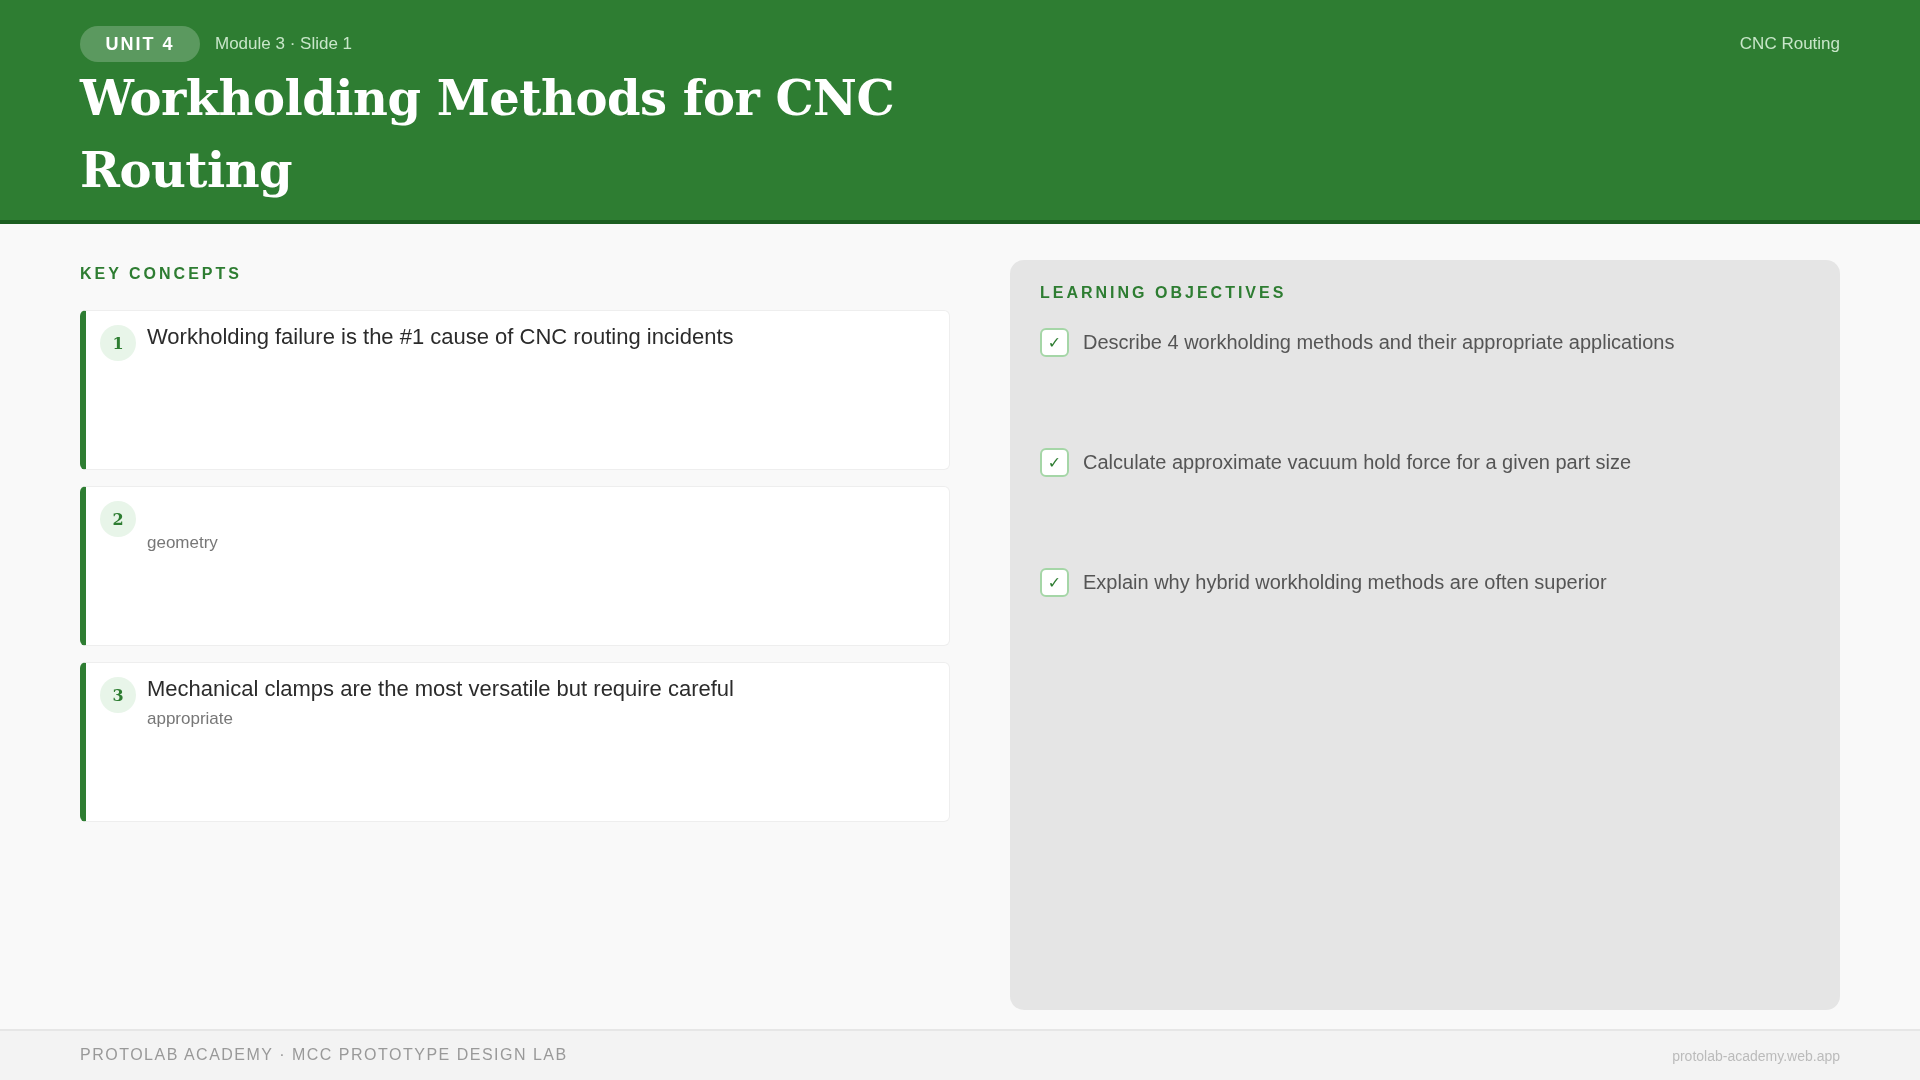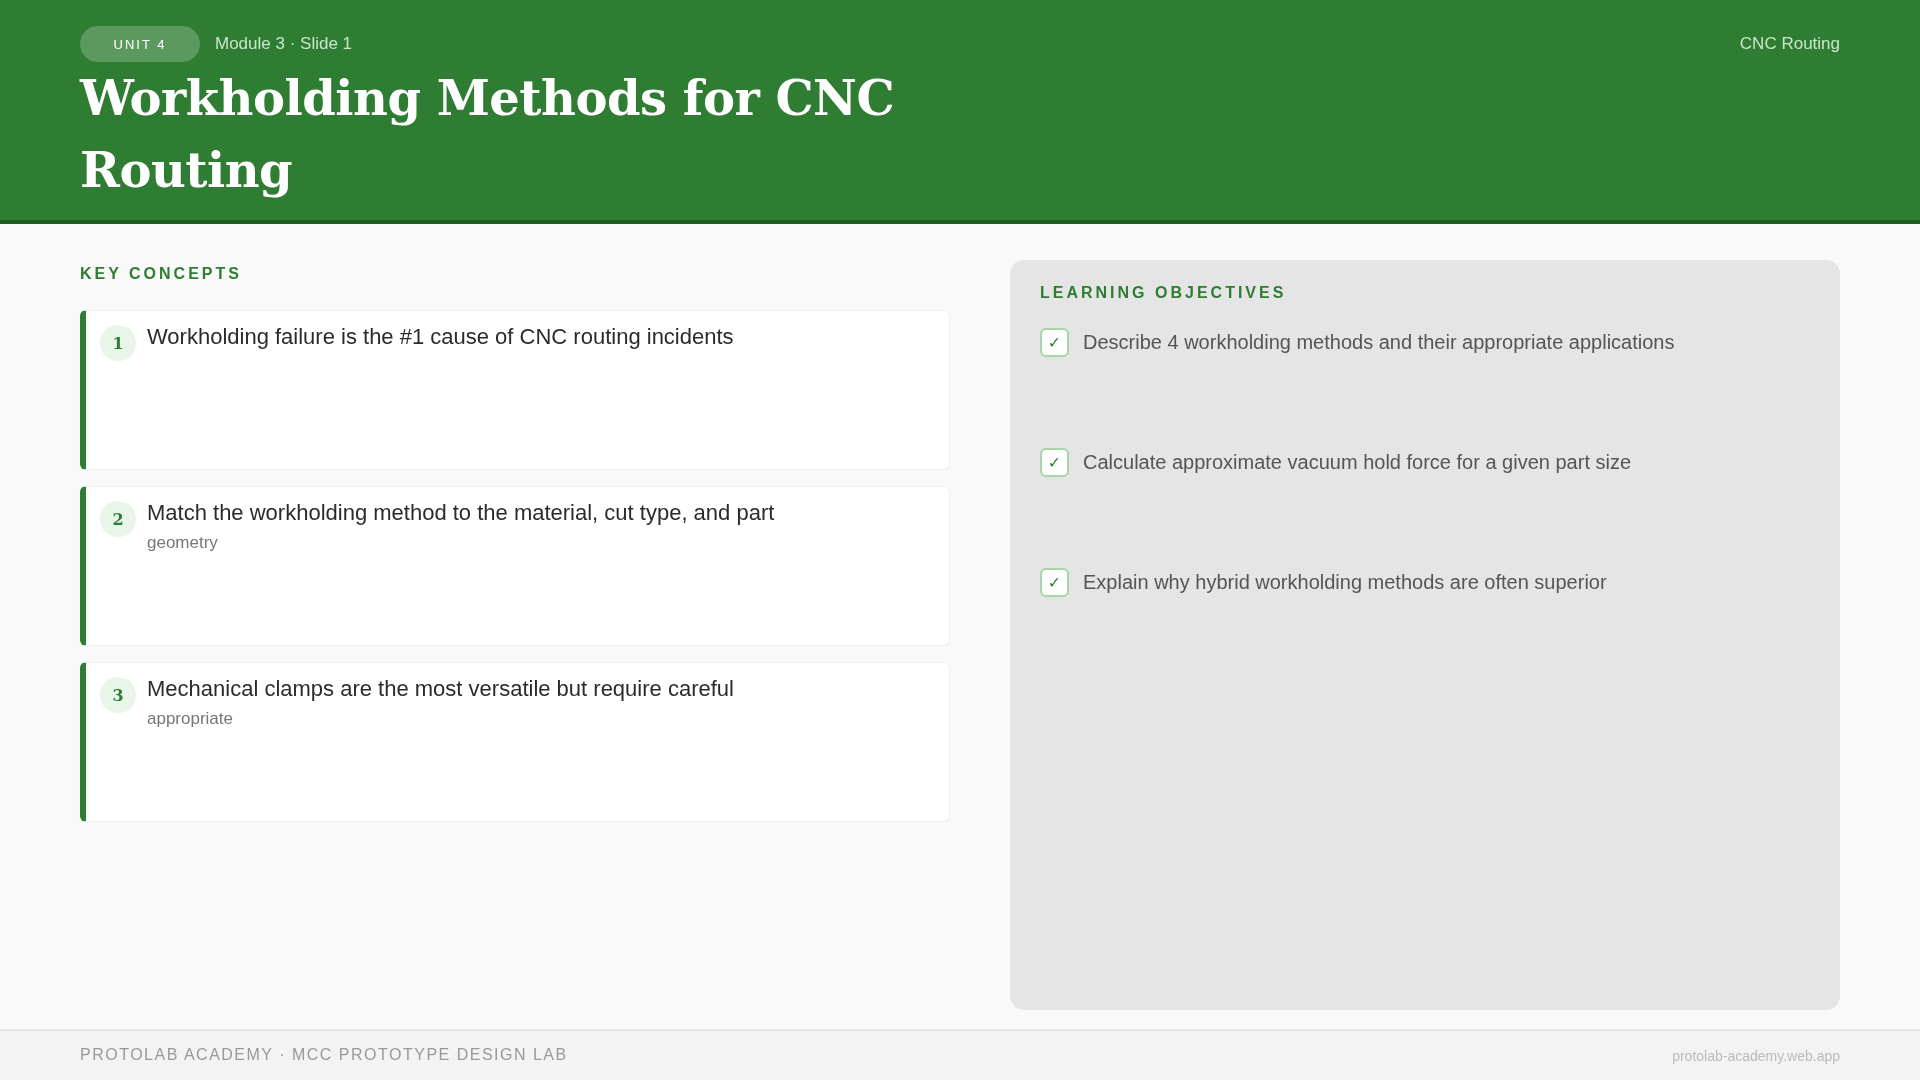--- a/index.html
+++ b/index.html
@@ -1,20 +1,20 @@
 <!DOCTYPE html>
 <html><head>
 <meta charset="utf-8">
 <style>
   * { box-sizing: border-box; margin: 0; padding: 0; }
   html, body { width: 1920px; height: 1080px; overflow: hidden; }
   body { background: #f9f9f9; font-family: "Liberation Sans", sans-serif; position: relative; }
 
   .header { position: absolute; left: 0; top: 0; width: 1920px; height: 224px; background: #2e7d32; border-bottom: 4px solid #1b5e20; }
-  .pill { position: absolute; left: 80px; top: 26px; width: 120px; height: 36px; border-radius: 18px; background: rgba(255,255,255,0.22); color: #fff; font-weight: normal; font-size: 13px; letter-spacing: 2px; display: flex; align-items: center; justify-content: center; }
+  .pill { position: absolute; left: 80px; top: 26px; width: 120px; height: 36px; border-radius: 18px; background: rgba(255,255,255,0.22); color: #fff; font-weight: bold; font-size: 18px; letter-spacing: 2px; display: flex; align-items: center; justify-content: center; }
   .module { position: absolute; left: 215px; top: 34px; font-size: 17px; color: #c8e6c9; }
   .topic { position: absolute; right: 80px; top: 34px; font-size: 17px; color: #c8e6c9; }
   .title { position: absolute; left: 80px; top: 62px; width: 900px; font-family: "DejaVu Serif", "Liberation Serif", serif; font-weight: bold; font-size: 48px; line-height: 72px; color: #fff; letter-spacing: -0.5px; }
 
   .section-label { font-size: 16px; font-weight: bold; letter-spacing: 3px; color: #2e7d32; }
   .kc-label { position: absolute; left: 80px; top: 265px; }
 
   .card { position: absolute; left: 80px; width: 870px; height: 160px; background: #fff; border: 1px solid #eeeeee; border-left: 6px solid #2e7d32; border-radius: 6px; }
   .num { position: absolute; left: 14px; top: 14px; width: 36px; height: 36px; border-radius: 50%; background: #e8f5e9; color: #2e7d32; font-family: "DejaVu Serif", serif; font-weight: bold; font-size: 16px; display: flex; align-items: center; justify-content: center; }
   .card-title { position: absolute; left: 61px; top: 13px; font-size: 22px; color: #2b2b2b; }
@@ -43,21 +43,20 @@
 <div class="section-label kc-label">KEY CONCEPTS</div>
 
 <div class="card" style="top:310px;">
   <div class="num">1</div>
   <div class="card-title">Workholding failure is the #1 cause of CNC routing incidents</div>
   <div class="card-sub"></div>
 </div>
 
 <div class="card" style="top:486px;">
   <div class="num">2</div>
-  <div class="card-title">Match the workholding method to the material, cut type, and part</div>
   <div class="card-sub">geometry</div>
 </div>
 
 <div class="card" style="top:662px;">
   <div class="num">3</div>
   <div class="card-title">Mechanical clamps are the most versatile but require careful</div>
   <div class="card-sub">appropriate</div>
 </div>
 
 <div class="panel">

